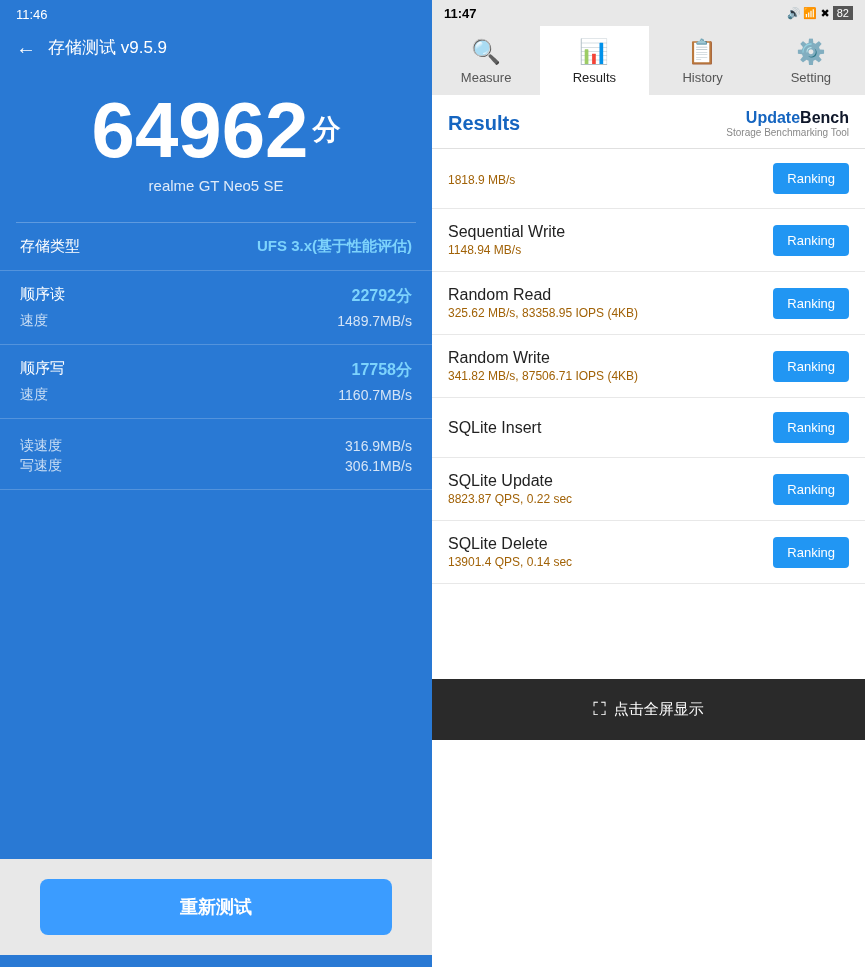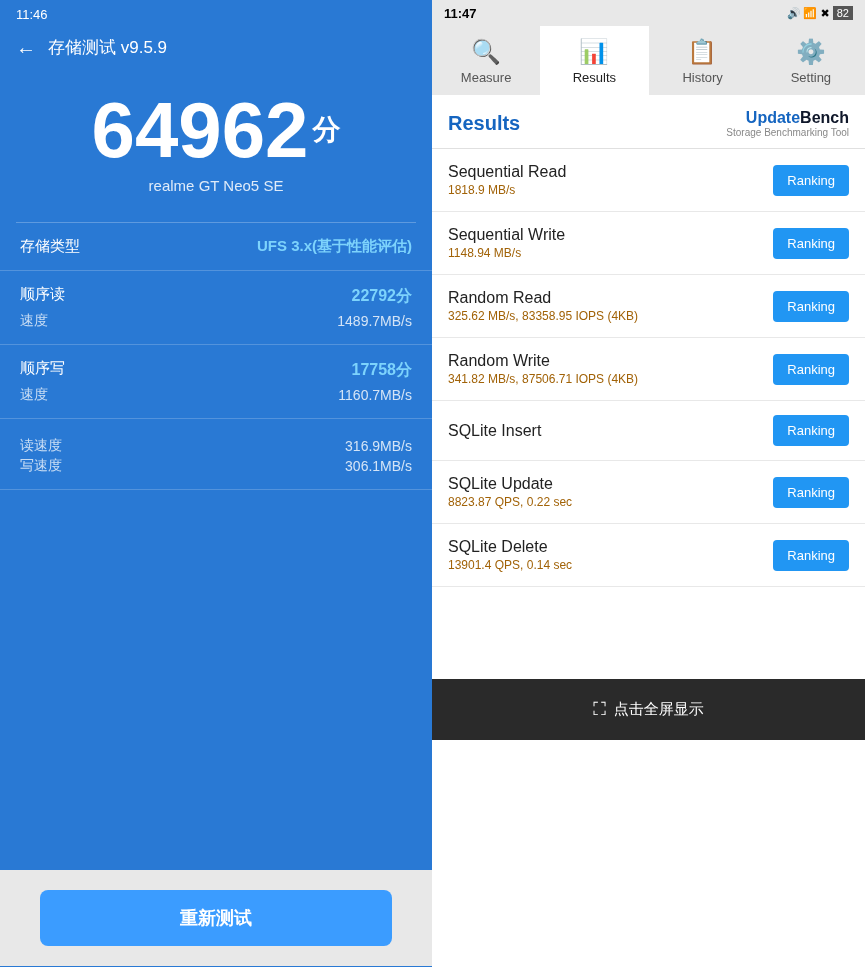--- a/index.html
+++ b/index.html
@@ -130,21 +130,21 @@
     }
 
     .metric-speed {
       font-size: 14px;
       color: rgba(255,255,255,0.8);
       text-align: right;
     }
 
     .bottom-button-area {
       position: absolute;
-      bottom: 1px;
+      bottom: 12px;
       left: 0;
       right: 0;
       background: #e8e8e8;
       padding: 20px 40px;
     }
 
     .retest-button {
       width: 100%;
       padding: 16px;
       background: #3b9cff;
@@ -406,21 +406,20 @@
         <span style="color:#1565c0;">Update</span><span style="color:#0f172a;">Bench</span>
       </span>
       <span class="logo-sub">Storage Benchmarking Tool</span>
     </div>
   </div>
 
   <div class="benchmark-list">
 
     <div class="benchmark-item">
       <div class="benchmark-info">
-        <div class="benchmark-name">Sequential Read</div>
         <div class="benchmark-detail">1818.9 MB/s</div>
       </div>
       <button class="ranking-button">Ranking</button>
     </div>
 
     <div class="benchmark-item">
       <div class="benchmark-info">
         <div class="benchmark-name">Sequential Write</div>
         <div class="benchmark-detail">1148.94 MB/s</div>
       </div>

